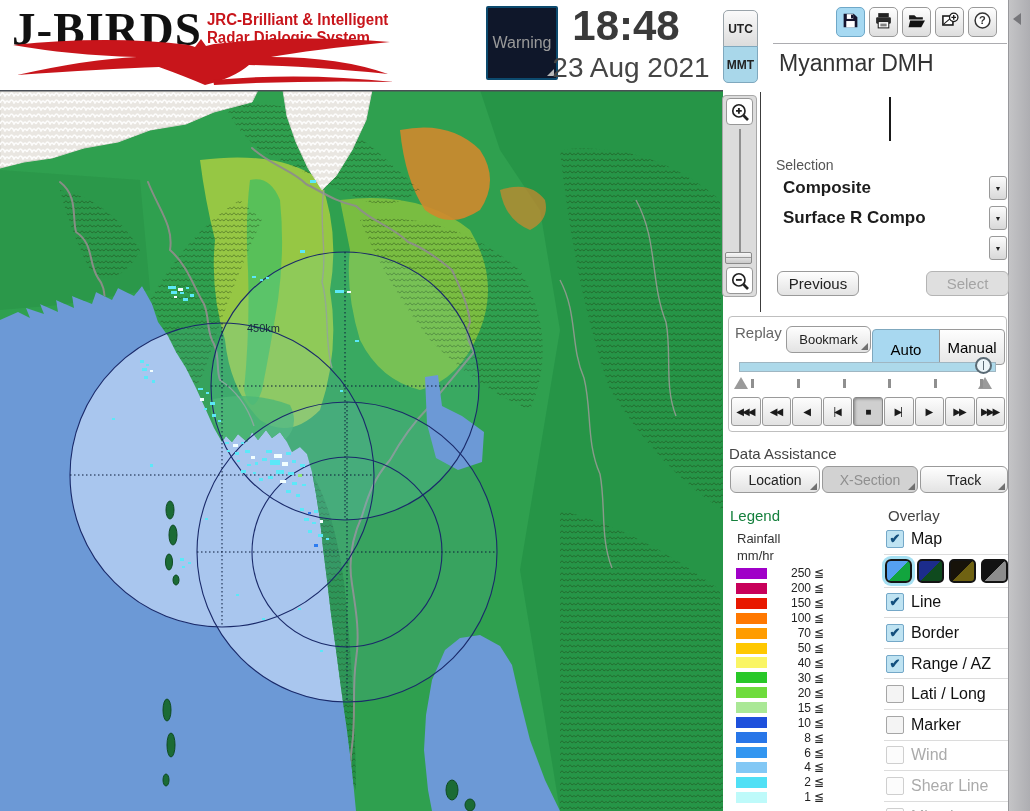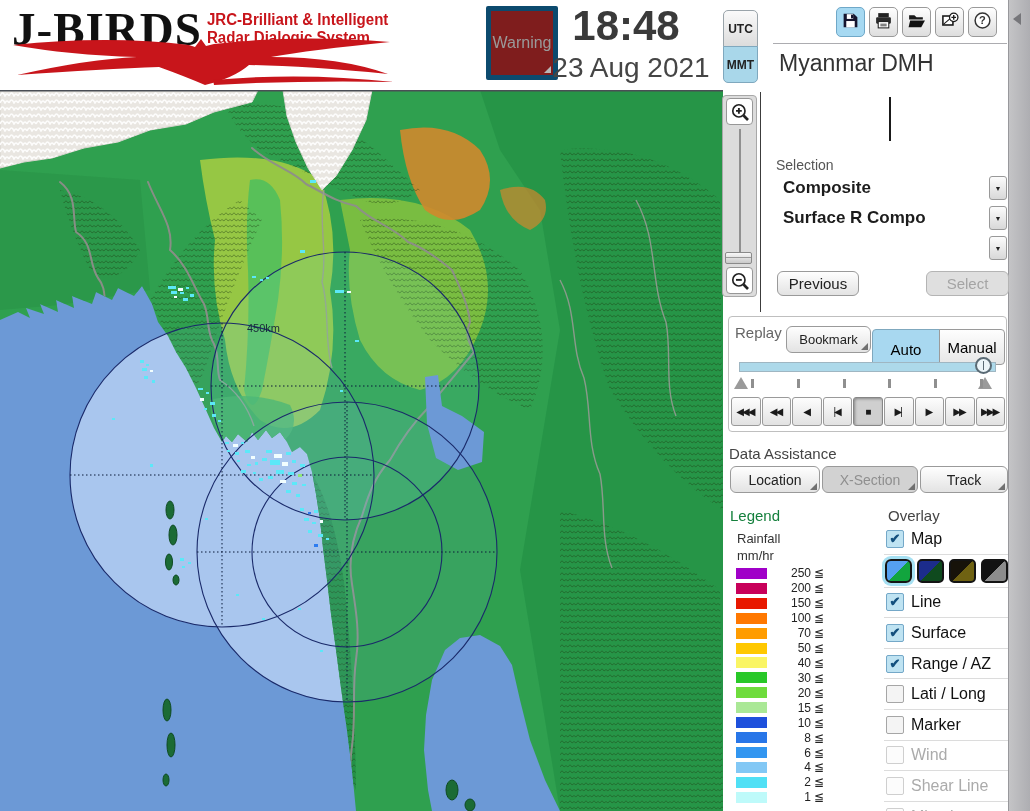--- a/index.html
+++ b/index.html
@@ -5,21 +5,21 @@
   html,body{margin:0;padding:0;background:#fff;}
   .app{position:relative;width:1030px;height:811px;overflow:hidden;background:#fff;
        font-family:"Liberation Sans",sans-serif;padding-left:43px;-webkit-font-smoothing:antialiased;}
   .abs{position:absolute;}
   
   .logo-title{left:12px;top:2px;font-family:"Liberation Serif",serif;font-weight:bold;
       font-size:47px;color:#111;letter-spacing:1px;}
   .logo-tag{left:207px;top:11px;color:#C8151B;font-weight:bold;font-size:16px;line-height:18px;
       transform:scaleX(.94);transform-origin:left top;white-space:nowrap;}
   .eagle{left:8px;top:36px;}
-  .warning-btn{left:486px;top:6px;width:72px;height:74px;background:#7f1d1d;border:5px solid #0c4a6e;
+  .warning-btn{left:486px;top:6px;width:72px;height:74px;background:#0f172a;border:2px solid #0c4a6e;
       border-radius:2px;color:#9A9A9A;font-size:16px;display:flex;align-items:center;justify-content:center;}
   .clock-time{left:556px;top:2px;width:140px;text-align:center;font-size:42px;font-weight:bold;color:#3A3A3A;}
   .clock-date{left:545px;top:52px;width:172px;text-align:center;font-size:28px;color:#454545;}
   .tz{left:723px;width:35px;font-size:12px;font-weight:bold;color:#222;text-align:left;
       border:1px solid #9aa4aa;display:flex;align-items:center;justify-content:center;box-sizing:border-box;}
   .tz-utc{top:10px;height:37px;border-radius:5px 5px 0 0;background:linear-gradient(#fafafa,#dcdcdc);}
   .tz-mmt{top:46px;height:37px;border-radius:0 0 5px 5px;background:#A9D7EA;border-color:#7FA8BE;}
   .toolbar{left:836px;top:7px;display:flex;gap:4px;}
   .tb-btn{width:29px;height:30px;border:1px solid #9a9a9a;border-radius:5px;
       background:linear-gradient(#fefefe,#dedede);display:flex;align-items:center;justify-content:center;padding:0;}
@@ -564,21 +564,21 @@
         <span class="msw" style="background: linear-gradient(135deg, rgb(28, 44, 140) 50%, rgb(15, 74, 30) 50%);"></span>
         <span class="msw" style="background: linear-gradient(135deg, rgb(23, 19, 10) 50%, rgb(111, 98, 18) 50%);"></span>
         <span class="msw" style="background: linear-gradient(135deg, rgb(18, 18, 18) 50%, rgb(140, 140, 140) 50%);"></span>
       </div>
       <div class="ov-row checked">
         <span class="cb">✔</span>
         <span class="lbl">Line</span>
       </div>
       <div class="ov-row checked">
         <span class="cb">✔</span>
-        <span class="lbl">Surface</span>
+        <span class="lbl">Border</span>
       </div>
       <div class="ov-row checked">
         <span class="cb">✔</span>
         <span class="lbl">Range / AZ</span>
       </div>
       <div class="ov-row unchecked">
         <span class="cb"></span>
         <span class="lbl">Lati / Long</span>
       </div>
       <div class="ov-row unchecked">

